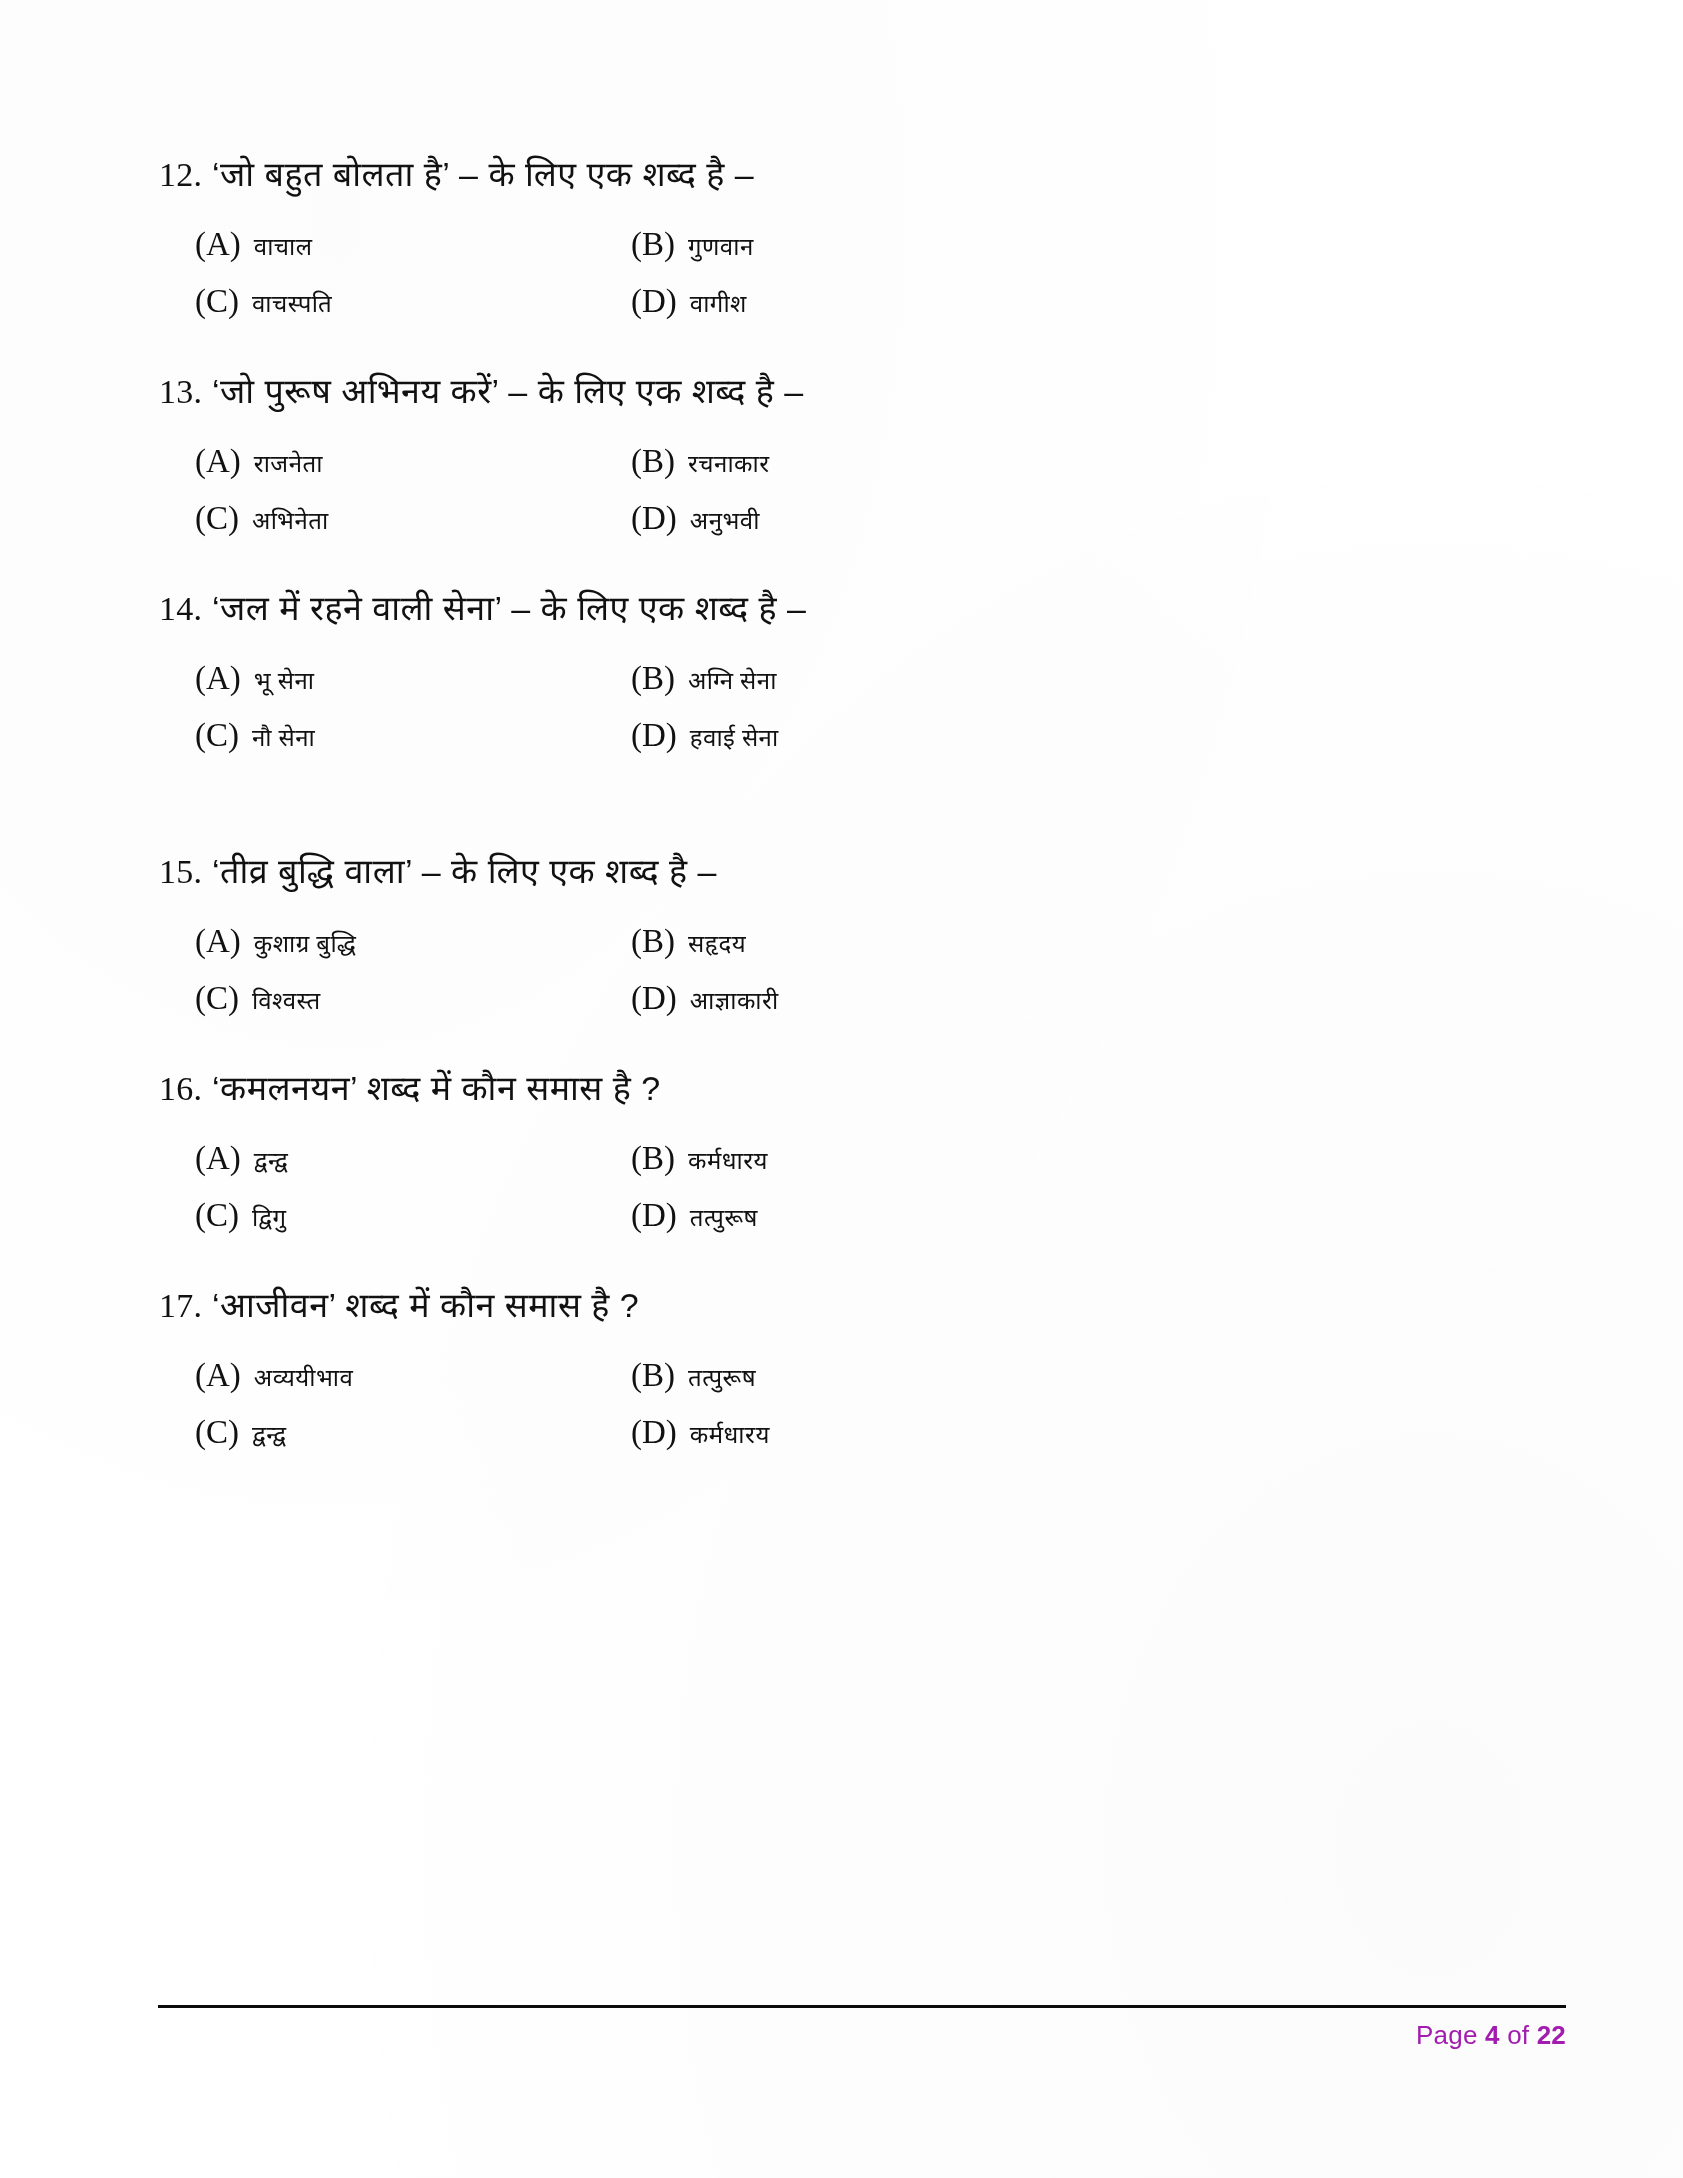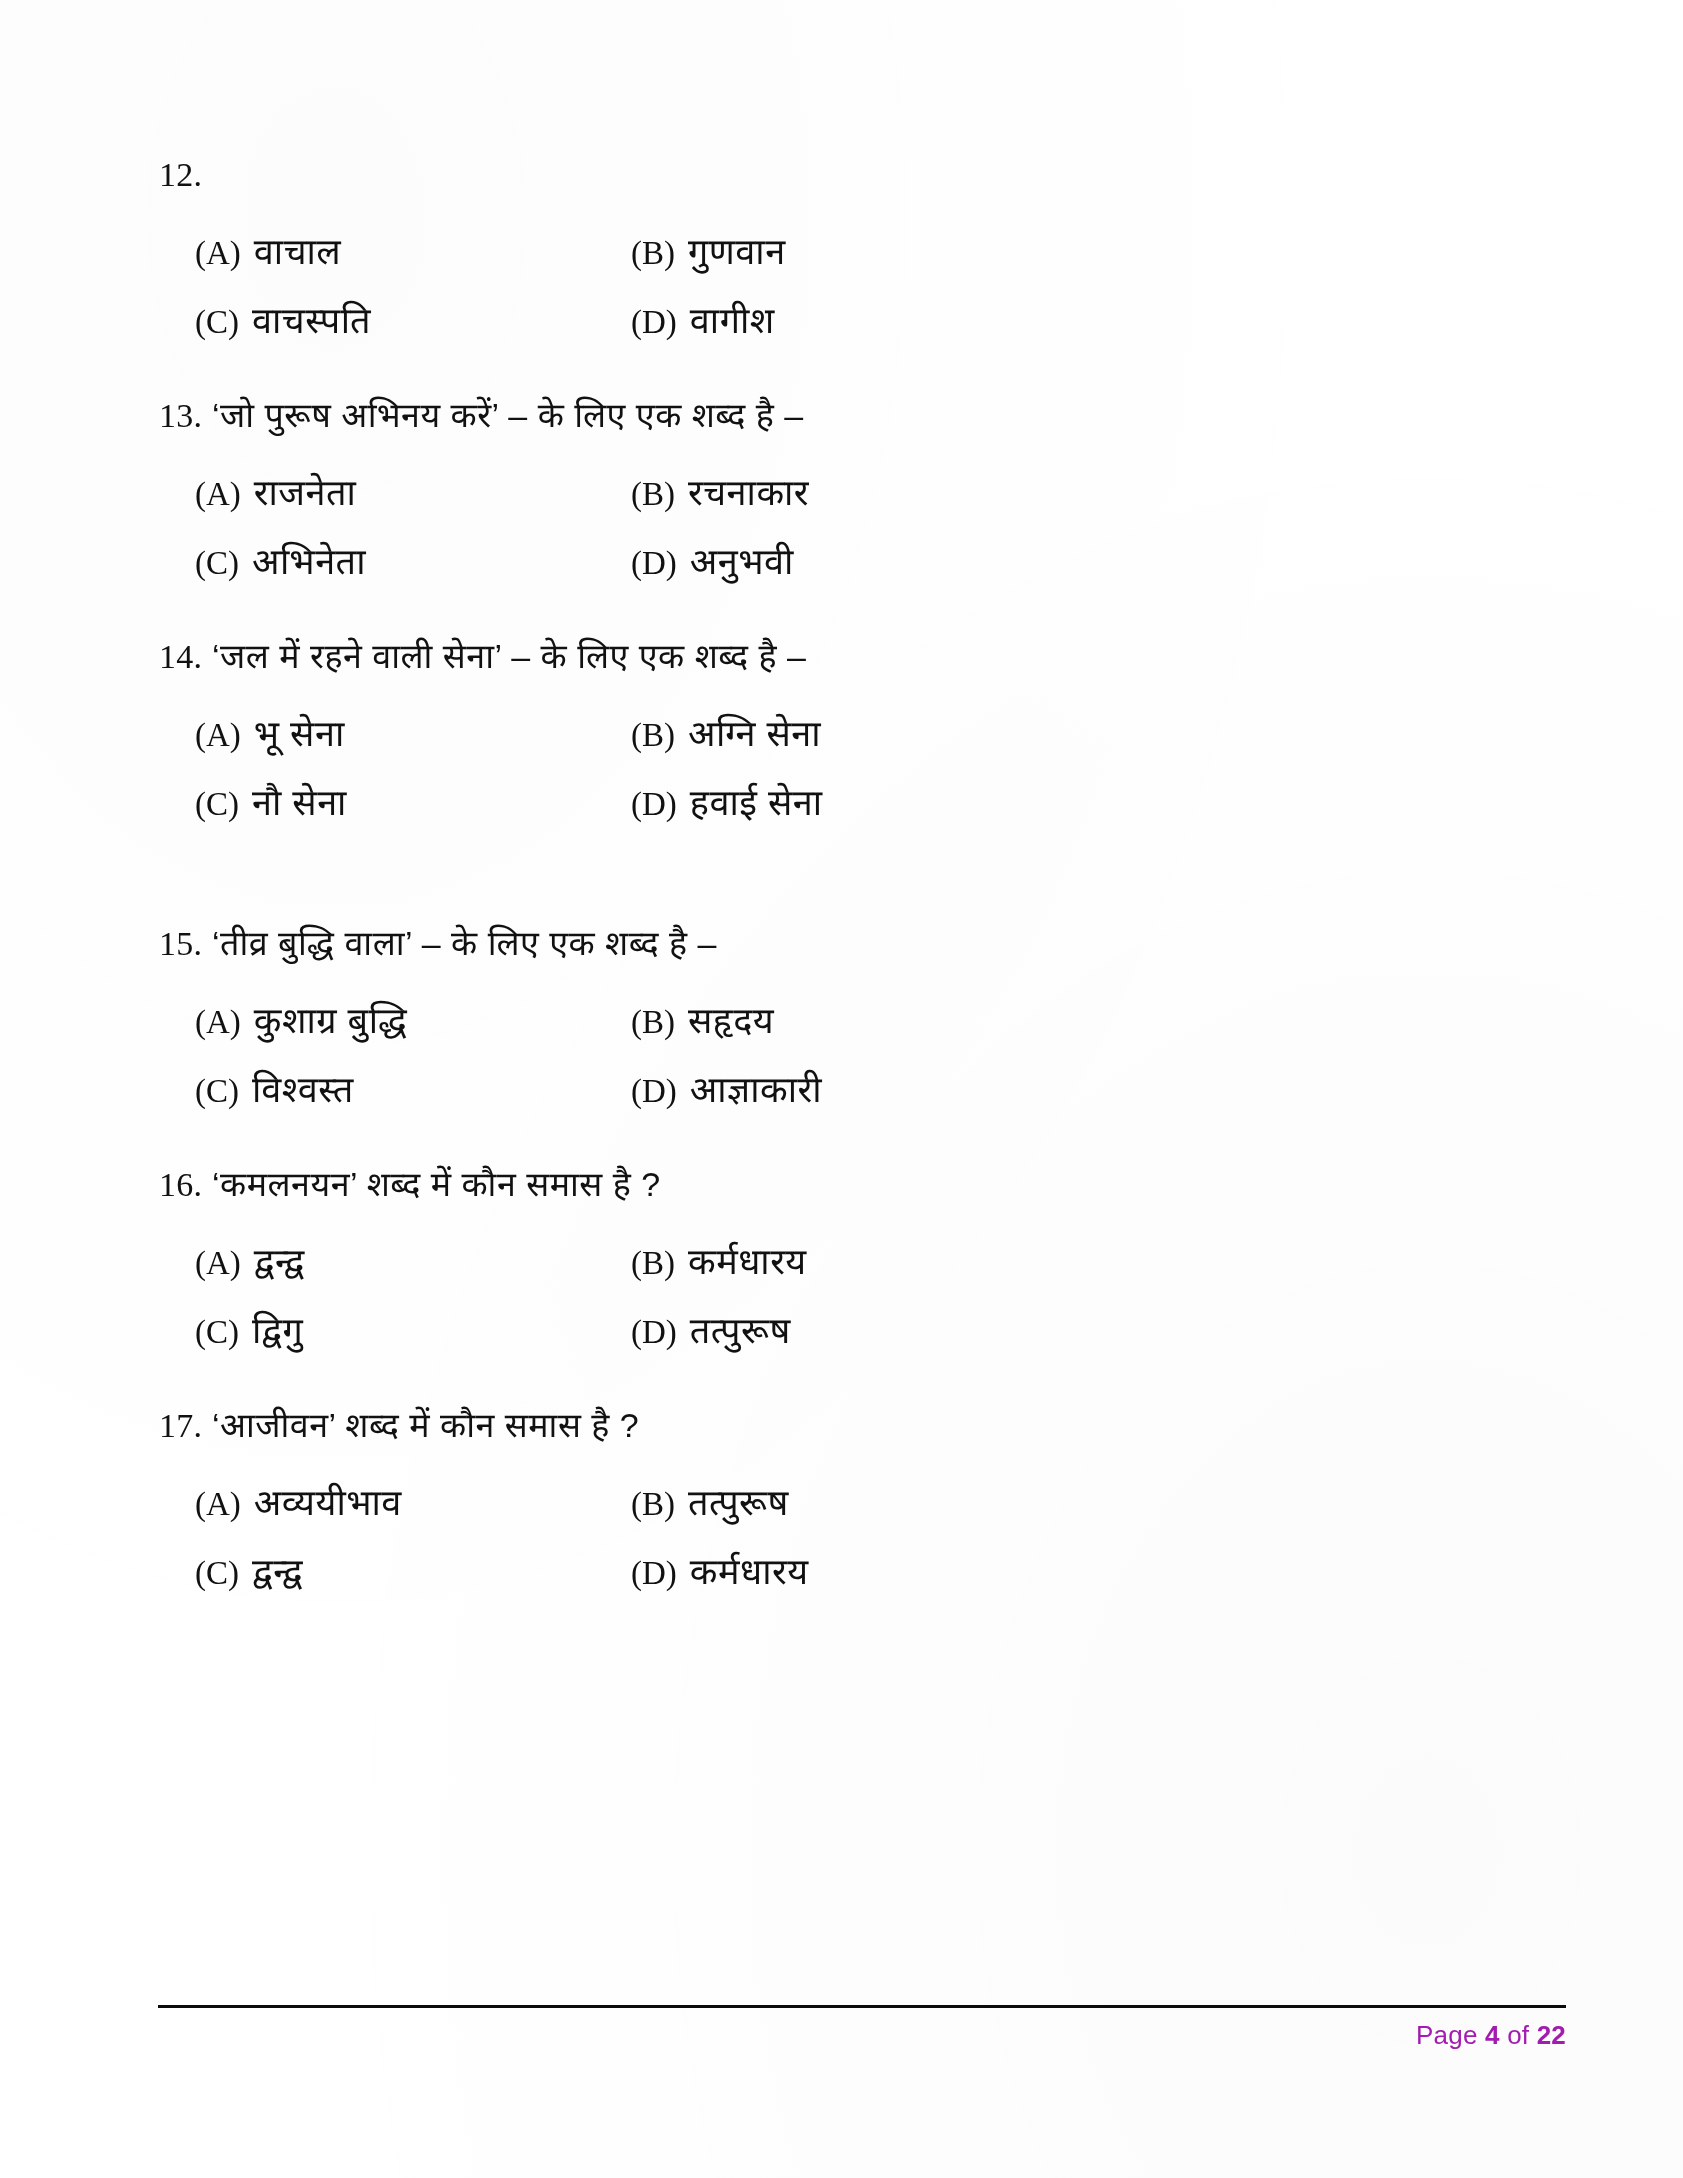--- a/index.html
+++ b/index.html
@@ -93,22 +93,22 @@
   }
 
   .opt-label {
     font-family: "Liberation Serif", "DejaVu Serif", serif;
     font-size: 33px;
     margin-right: 13px;
     flex: 0 0 auto;
   }
 
   .opt-text {
-    font-family: Liberation Sans, sans-serif;
-    font-size: 36px;
+    font-family: Liberation Serif, serif;
+    font-size: 24px;
     letter-spacing: 0.5px;
   }
 
   
   .footer {
     position: absolute;
     left: 158px;
     right: 117px;
     bottom: 127px;
   }
@@ -135,20 +135,21 @@
 <body>
 
 <div class="page">
   <div class="paper-tint"></div>
 
   <div class="content">
 
     <div class="question-block">
       <div class="q-line">
         <span class="q-num">12.</span>
+        <span class="q-text">‘जो बहुत बोलता है’ – के लिए एक शब्द है –</span>
       </div>
       <div class="options">
         <div class="opt-row">
           <div class="opt col-left">
             <span class="opt-label">(A)</span>
             <span class="opt-text">वाचाल</span>
           </div>
           <div class="opt col-right">
             <span class="opt-label">(B)</span>
             <span class="opt-text">गुणवान</span>

